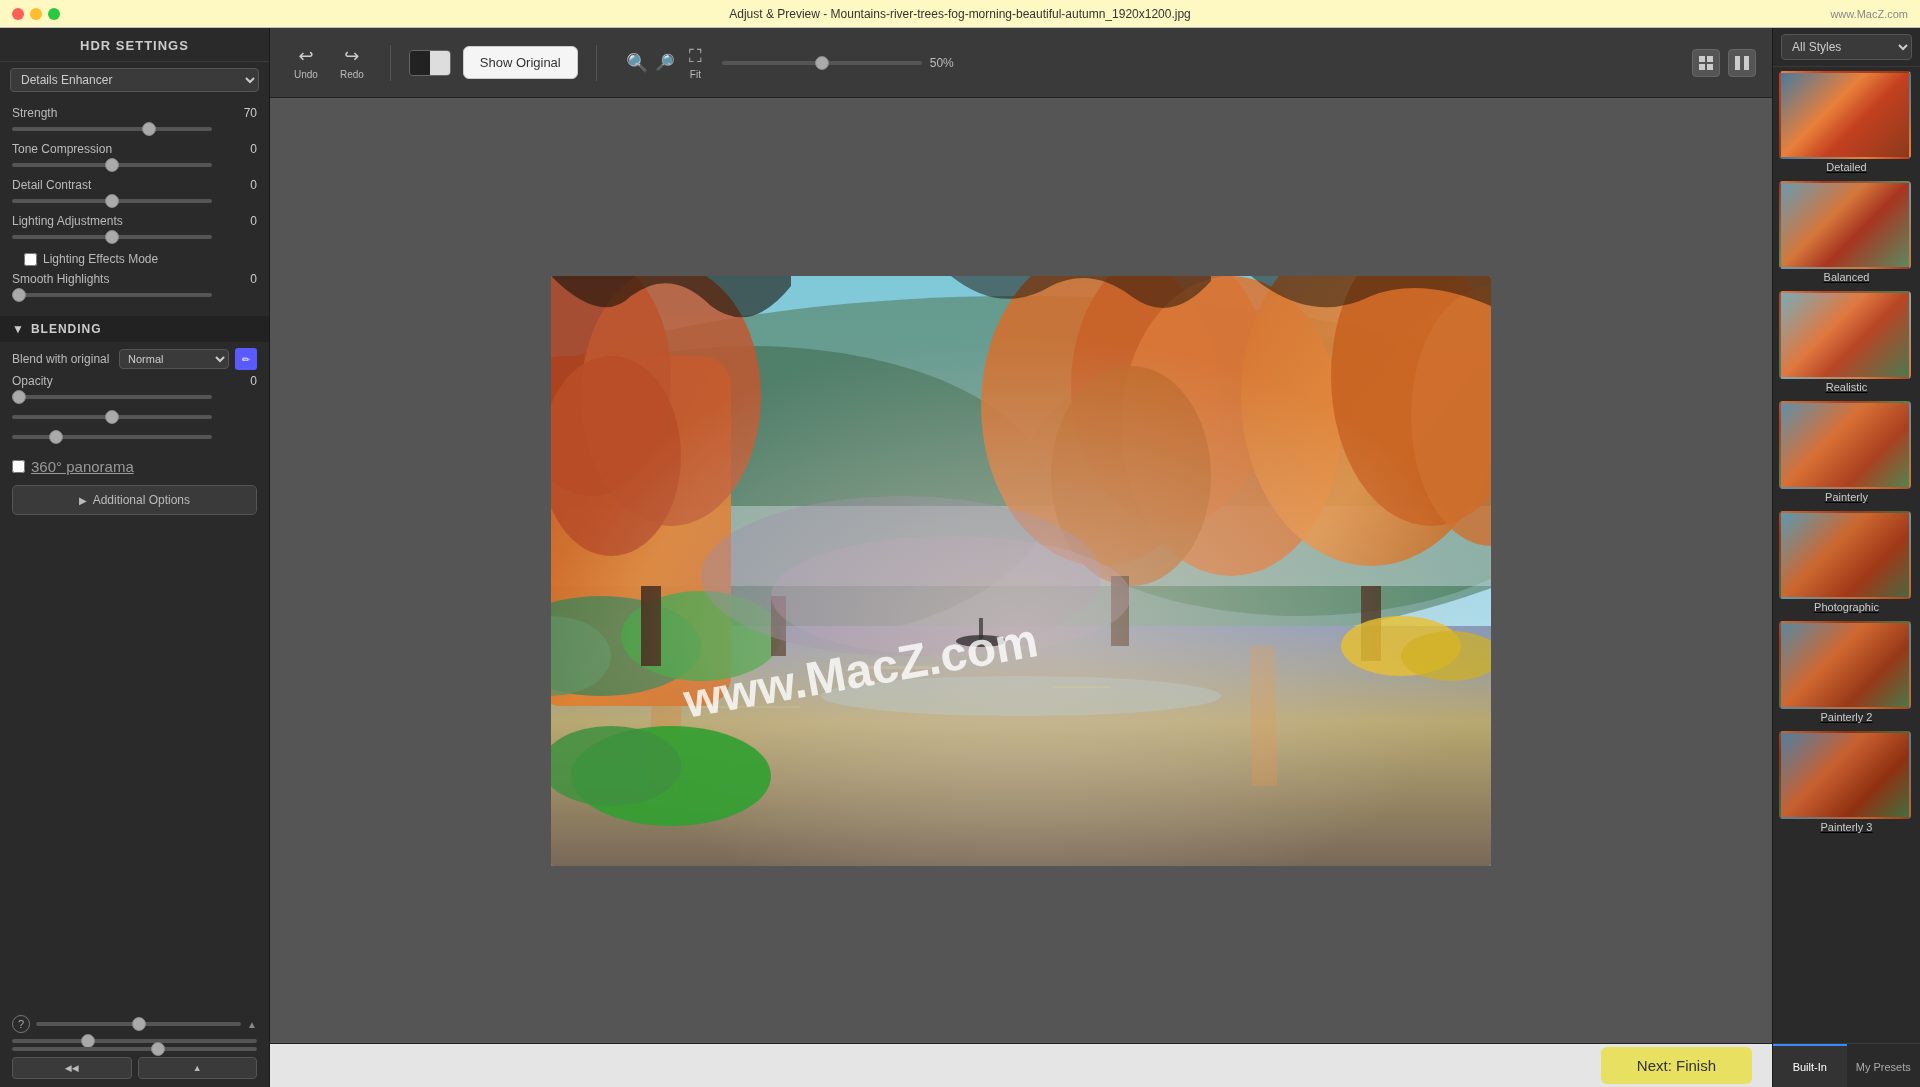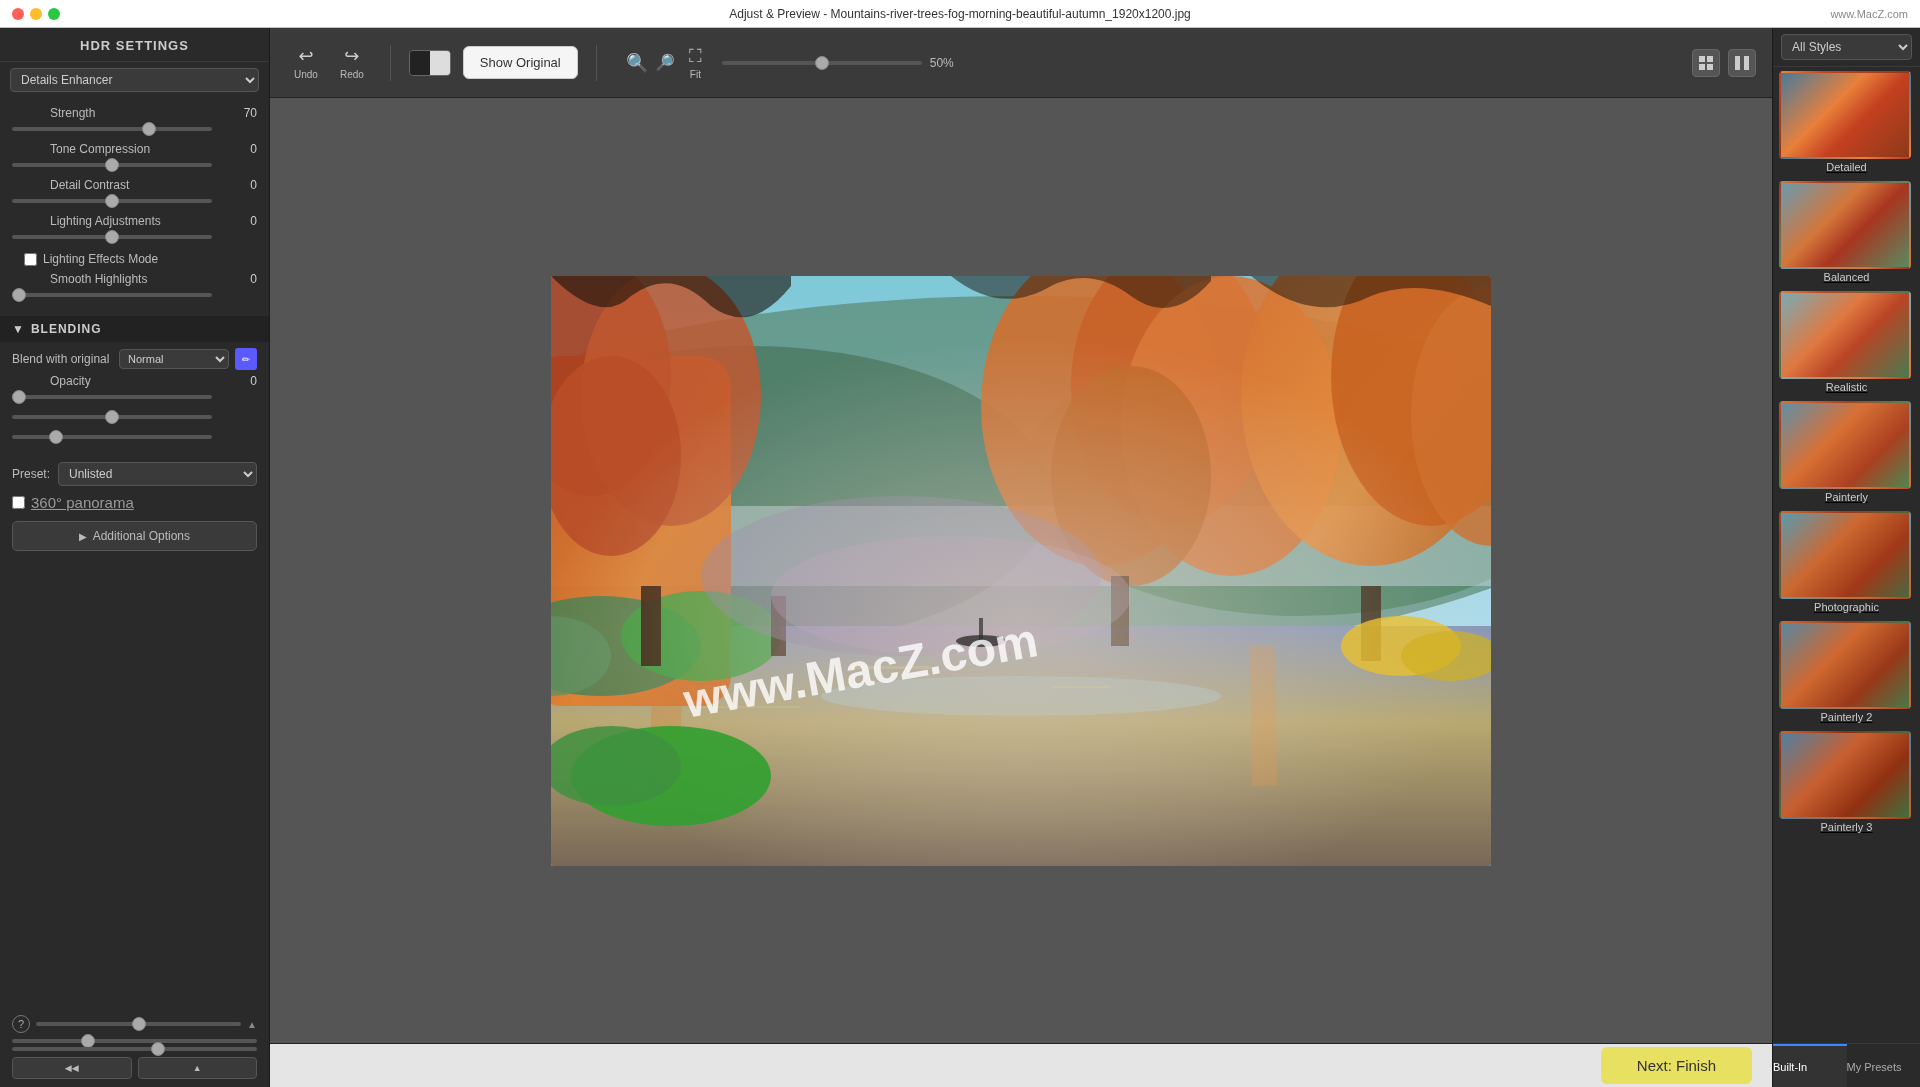--- a/index.html
+++ b/index.html
@@ -8,21 +8,21 @@
       background: #1e1e1e;
       width: 1920px;
       height: 1087px;
       overflow: hidden;
       display: flex;
       flex-direction: column;
     }
 
     
     .title-bar {
-      background: #ffffff;
+      background: #fef9c3;
       height: 28px;
       display: flex;
       align-items: center;
       padding: 0 12px;
       position: relative;
       border-bottom: 1px solid #c0c0c0;
     }
     .traffic-lights {
       display: flex;
       gap: 6px;
@@ -95,21 +95,20 @@
 
     .slider-section {
       padding: 4px 12px;
     }
 
     .slider-row {
       display: flex;
       align-items: flex-start;
       margin-bottom: 2px;
       margin-top: 4px;
-      margin-left: 38px;
     }
 
     .slider-label {
       color: #bbb;
       font-size: 12px;
       flex: 1;
     }
 
     .slider-value {
       color: #ccc;
@@ -523,21 +522,21 @@
     
     .right-panel-tabs {
       display: flex;
       border-top: 1px solid #3a3a3a;
       height: 44px;
     }
     .right-tab {
       flex: 1;
       display: flex;
       align-items: center;
-      justify-content: flex-start;
+      justify-content: center;
       cursor: pointer;
       font-size: 11px;
       color: #aaa;
       border-top: 2px solid transparent;
     }
     .right-tab.active {
       color: #fff;
       border-top-color: #3a8aff;
       background: #333;
     }
@@ -672,30 +671,20 @@
       </div>
 
       <div class="slider-track" style="margin-top: 4px;">
         <input type="range" min="0" max="100" value="50" class="zoom-slider" style="">
       </div>
       <div class="slider-track">
         <input type="range" min="0" max="100" value="20" class="zoom-slider" style="">
       </div>
     </div>
 
-    <div class="preset-row">
-      <span class="preset-label">Preset:</span>
-      <select class="preset-dropdown">
-        <option>Unlisted</option>
-        <option>Default</option>
-        <option>Drama</option>
-        <option>Soft</option>
-        <option>Landscape</option>
-      </select>
-    </div>
 
     <div class="checkbox-row-small">
       <input type="checkbox" id="panorama360" style="">
       <label for="panorama360">360° panorama</label>
     </div>
 
     <button class="additional-options-btn">
       <span style="font-size:10px;">▶</span>
       <span>Additional Options</span>
     </button>

